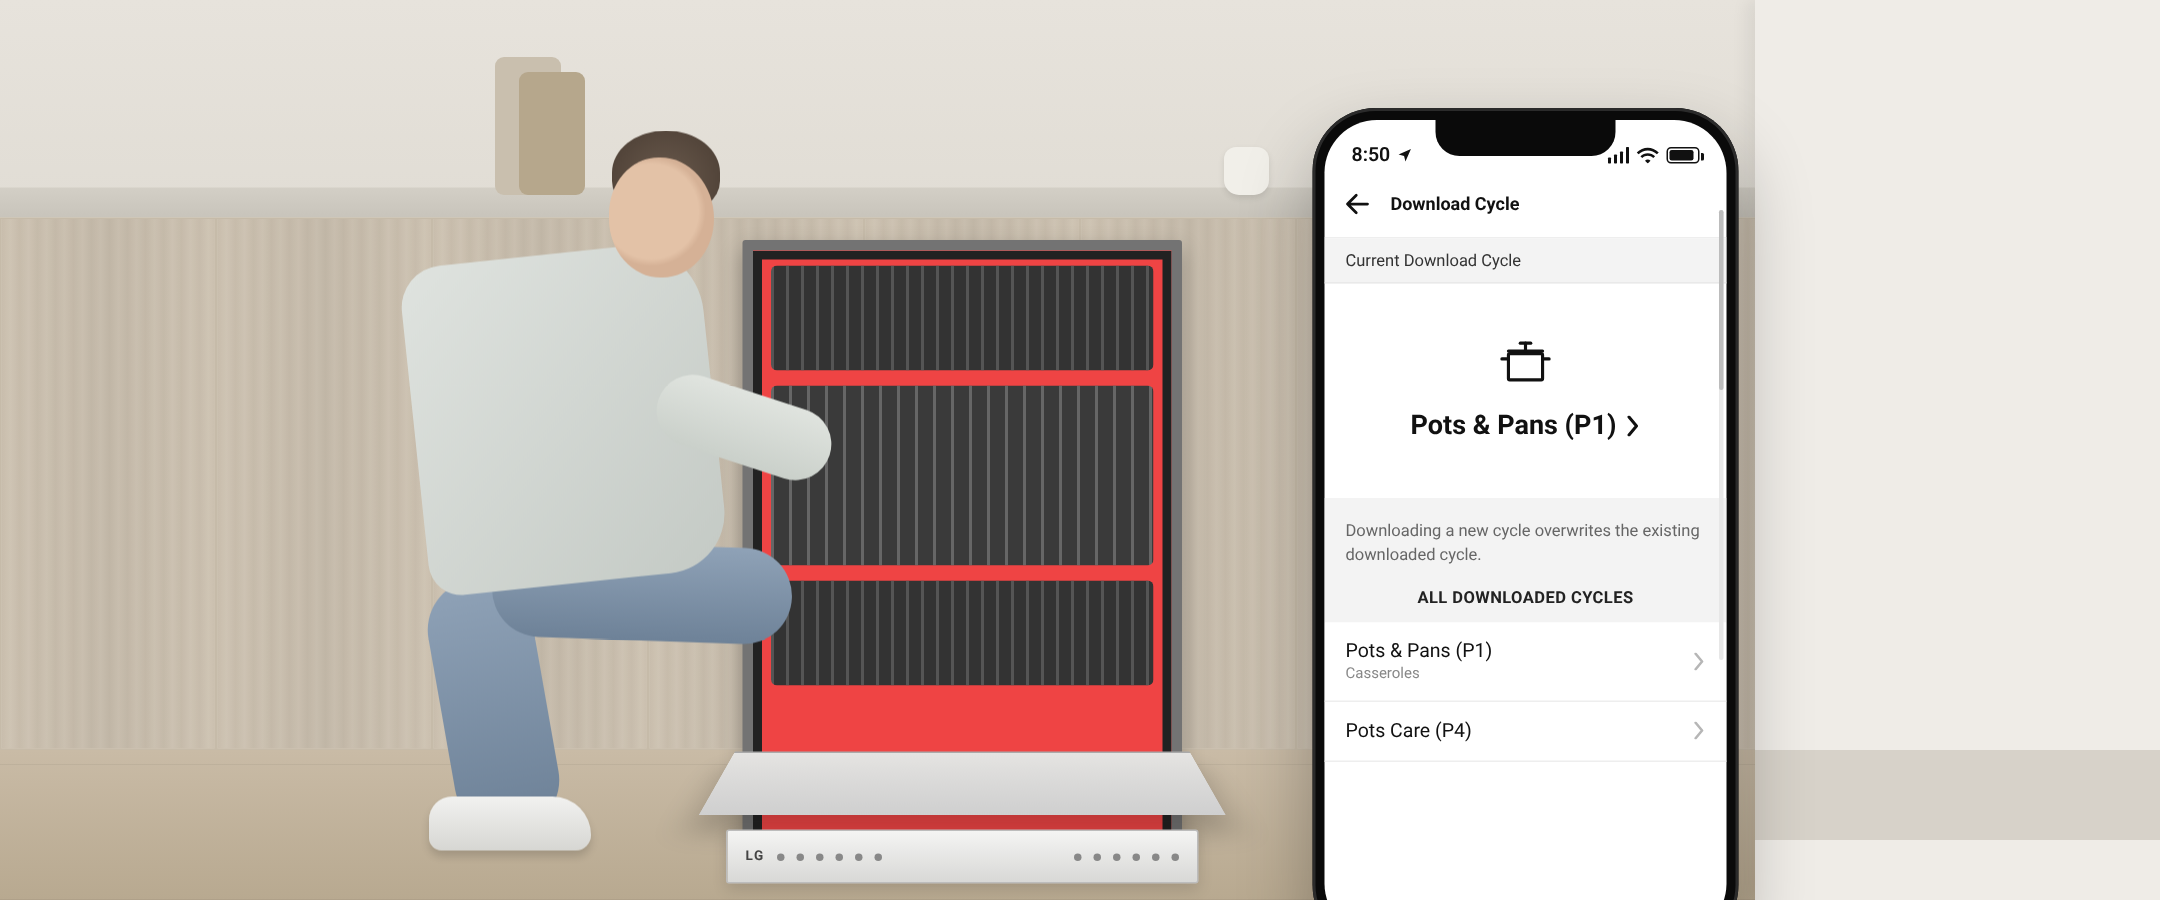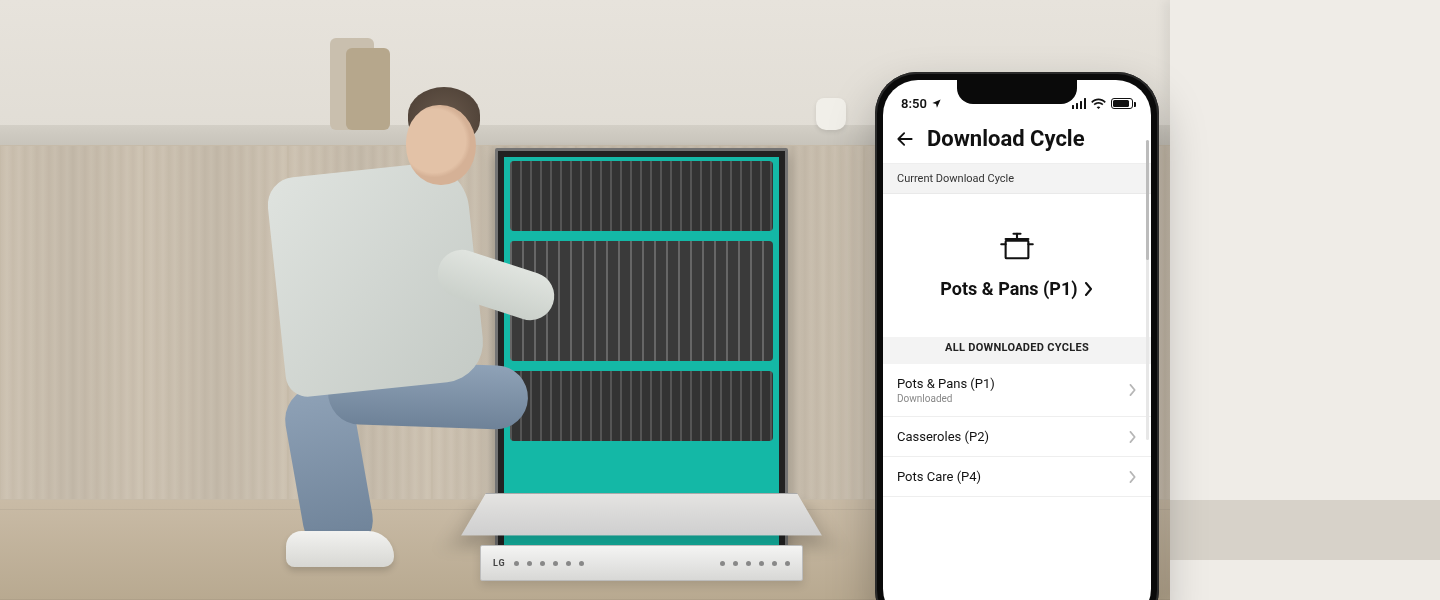--- a/index.html
+++ b/index.html
@@ -63,24 +63,24 @@
   .scene .baseboard {
     position: absolute;
     right: 0; width: 270px;
     top: 500px; height: 60px;
     background: #d7d2c9;
   }
 
   
   .dishwasher {
     position: absolute;
-    left: 495px; top: 148px;
+    left: 495px; top: 160px;
     width: 293px; height: 410px;
-    background: #14b8a6;
-    border: 3px solid #737373;
+    background: #ef4444;
+    border: 7px solid #737373;
     border-radius: 2px;
     box-shadow: inset 0 0 0 6px #222, 0 6px 14px rgba(0,0,0,0.25);
   }
   .dishwasher .rack {
     margin: 10px 12px;
     height: 70px;
     background:
       repeating-linear-gradient(90deg, #555 0, #555 2px, transparent 2px, transparent 10px),
       #333;
     border-radius: 4px;
@@ -250,21 +250,21 @@
   }
   .battery-fill { position:absolute; left:1px; top:1px; bottom:1px; width:80%; background:#111; border-radius:1.5px; }
 
   .app-header {
     display: flex; align-items: center;
     gap: 12px;
     padding: 8px 14px 12px 12px;
     border-bottom: 1px solid #eee;
   }
   .back-arrow { width: 20px; height: 20px; display:flex; align-items:center; }
-  .app-header h1 { font-size: 22px; font-weight: 700; color:#111;text-align:right; }
+  .app-header h1 { font-size: 12px; font-weight: 700; color:#111;text-align:right; }
 
   .section-band {
     background: #f3f3f3;
     padding: 8px 14px;
     font-size: 11px;
     font-weight: 400;
     color: #333;
     border-bottom: 1px solid #e9e9e9;
   }
 
@@ -438,46 +438,37 @@
       <div class="label-row">
         <span>Pots &amp; Pans (P1)</span>
         <span class="chev">
           <svg width="10" height="14" viewBox="0 0 8 14">
               <path fill="none" stroke="#111" stroke-width="2" stroke-linecap="round" stroke-linejoin="round" d="M1 1l5 6-5 6"></path>
             </svg>
         </span>
       </div>
     </div>
 
+    <div class="note-band">Downloading a new cycle overwrites the existing downloaded cycle.</div>
     <div class="all-header">ALL DOWNLOADED CYCLES</div>
 
     <div class="list">
 
       <div class="list-row">
         <div class="txt">
           <span class="primary">Pots &amp; Pans (P1)</span>
-          <span class="secondary">Downloaded</span>
+          <span class="secondary">Casseroles</span>
         </div>
         <span class="chev">
           <svg width="8" height="12" viewBox="0 0 8 14">
               <path fill="none" stroke="#b6b6b6" stroke-width="2" stroke-linecap="round" stroke-linejoin="round" d="M1 1l5 6-5 6"></path>
             </svg>
         </span>
       </div>
 
-      <div class="list-row">
-        <div class="txt">
-          <span class="primary">Casseroles (P2)</span>
-        </div>
-        <span class="chev">
-          <svg width="8" height="12" viewBox="0 0 8 14">
-              <path fill="none" stroke="#b6b6b6" stroke-width="2" stroke-linecap="round" stroke-linejoin="round" d="M1 1l5 6-5 6"></path>
-            </svg>
-        </span>
-      </div>
 
 
       <div class="list-row">
         <div class="txt">
           <span class="primary">Pots Care (P4)</span>
         </div>
         <span class="chev">
           <svg width="8" height="12" viewBox="0 0 8 14">
               <path fill="none" stroke="#b6b6b6" stroke-width="2" stroke-linecap="round" stroke-linejoin="round" d="M1 1l5 6-5 6"></path>
             </svg>

